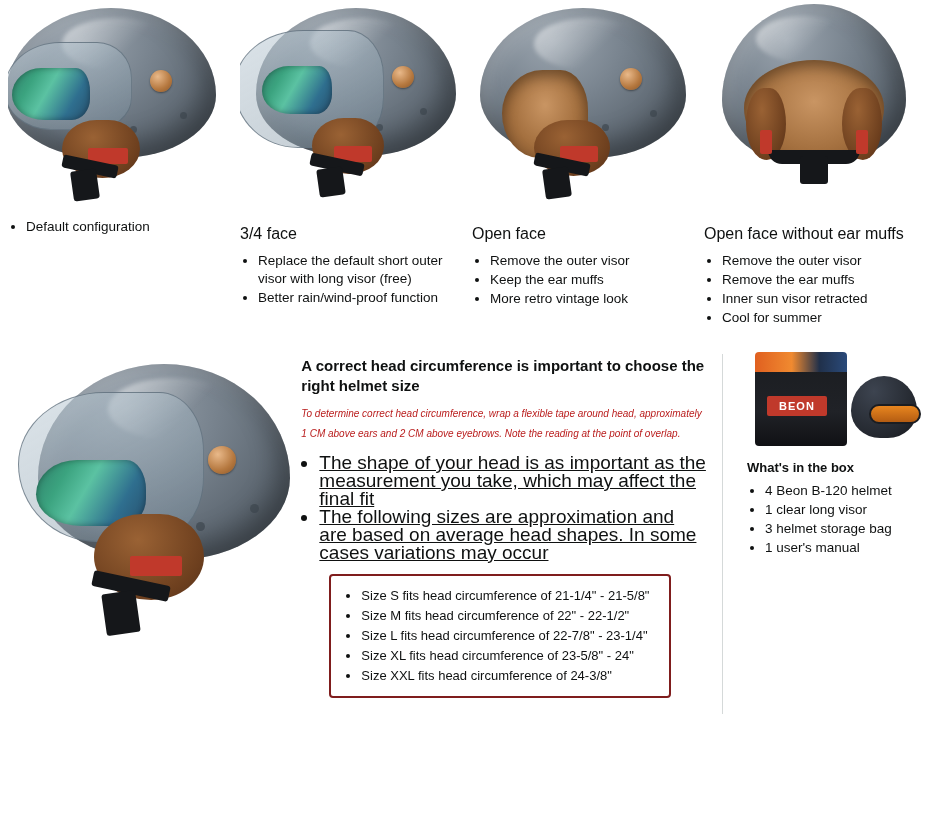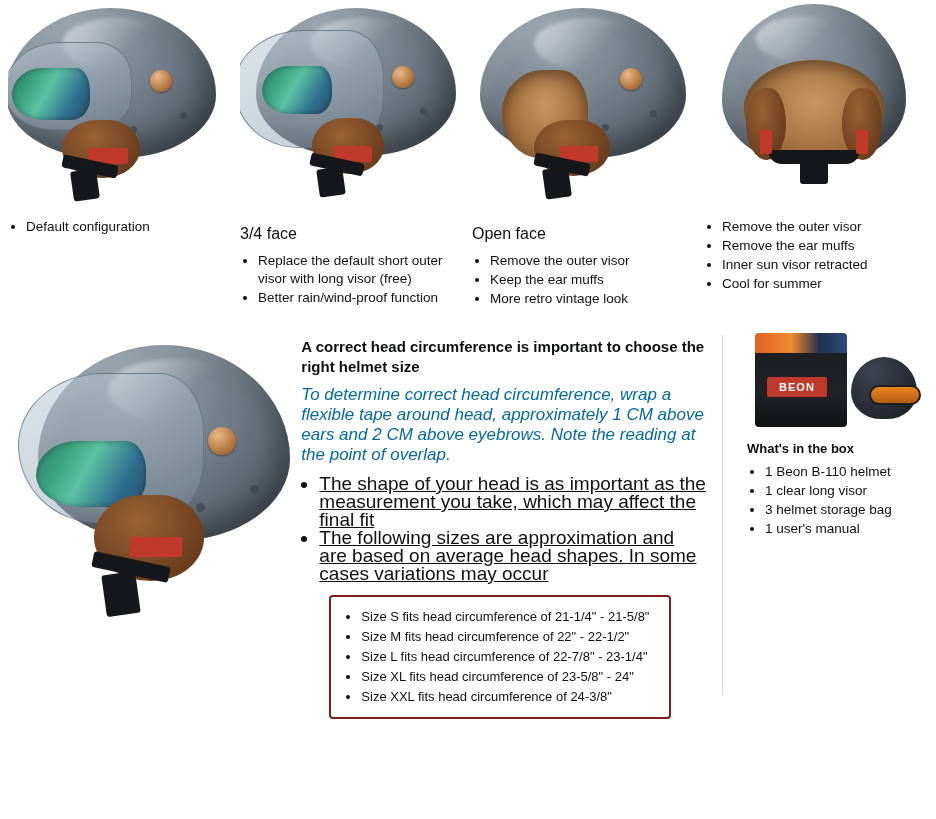--- a/index.html
+++ b/index.html
@@ -58,24 +58,24 @@
   .bottom-right-col { width: 190px; padding-top: 4px; }
 
   .mid-heading {
     font-size: 15px;
     font-weight: bold;
     line-height: 20px;
     margin: 0 0 8px 0;
   }
   .mid-italic {
     font-style: italic;
-    font-size: 17px;
+    font-size: 10px;
     line-height: 20px;
     margin: 0 0 10px 0;
-    color: #0369a1;
+    color: #b91c1c;
   }
   .mid-list {
     margin: 0 0 12px 0;
     padding-left: 18px;
     font-size: 19px;
     line-height: 18px;
     text-decoration: underline;
   }
   .size-box {
     margin-left: 28px;
@@ -310,20 +310,21 @@
           <div class="shell-gloss" style="left:40px; top:12px; width:96px; height:46px;"></div>
           <div class="liner" style="left:28px; top:56px; width:140px; height:104px; border-radius:50% 50% 46% 46% / 46% 46% 54% 54%;"></div>
           <div class="earmuff" style="left:30px; top:84px; width:40px; height:72px;"></div>
           <div class="earmuff" style="left:126px; top:84px; width:40px; height:72px;"></div>
           <div class="strap" style="left:52px; top:146px; width:92px; height:14px; border-radius:0 0 14px 14px;"></div>
           <div class="strap-red" style="left:44px; top:126px; width:12px; height:24px;"></div>
           <div class="strap-red" style="left:140px; top:126px; width:12px; height:24px;"></div>
           <div class="strap" style="left:84px; top:152px; width:28px; height:28px;"></div>
         </div>
       </div>
+      <div class="config-title">Open face without ear muffs</div>
       <ul class="config-list">
         <li>Remove the outer visor</li>
         <li>Remove the ear muffs</li>
         <li>Inner sun visor retracted</li>
         <li>Cool for summer</li>
       </ul>
     </div>
   </div>
 
   <div class="bottom">
@@ -367,20 +368,20 @@
     <div class="bottom-right-col">
       <div class="box-img">
         <div class="box-bag"></div>
         <div class="box-bag-top"></div>
         <div class="box-bag-logo">BEON</div>
         <div class="box-helmet"></div>
         <div class="box-goggle"></div>
       </div>
       <div class="box-title">What's in the box</div>
       <ul class="box-list">
-        <li>1 Beon B-110 helmet</li>
+        <li>4 Beon B-120 helmet</li>
         <li>1 clear long visor</li>
         <li>3 helmet storage bag</li>
         <li>1 user's manual</li>
       </ul>
     </div>
   </div>
 </div>
 
 </body></html>

